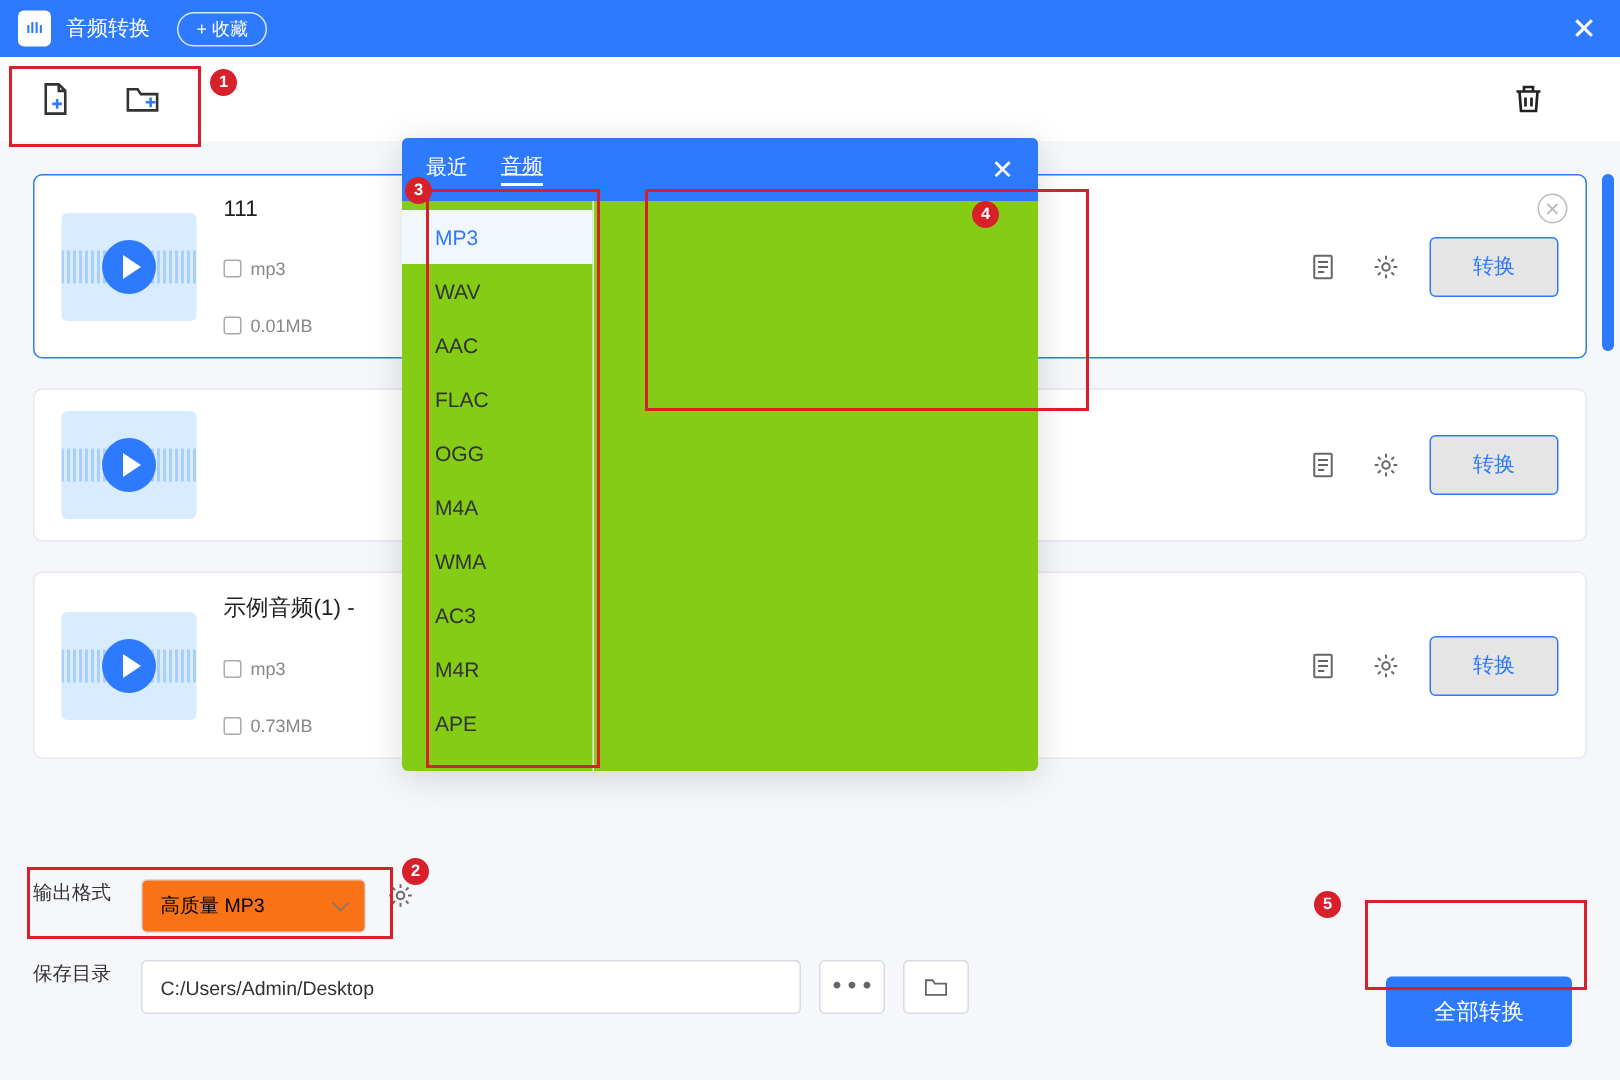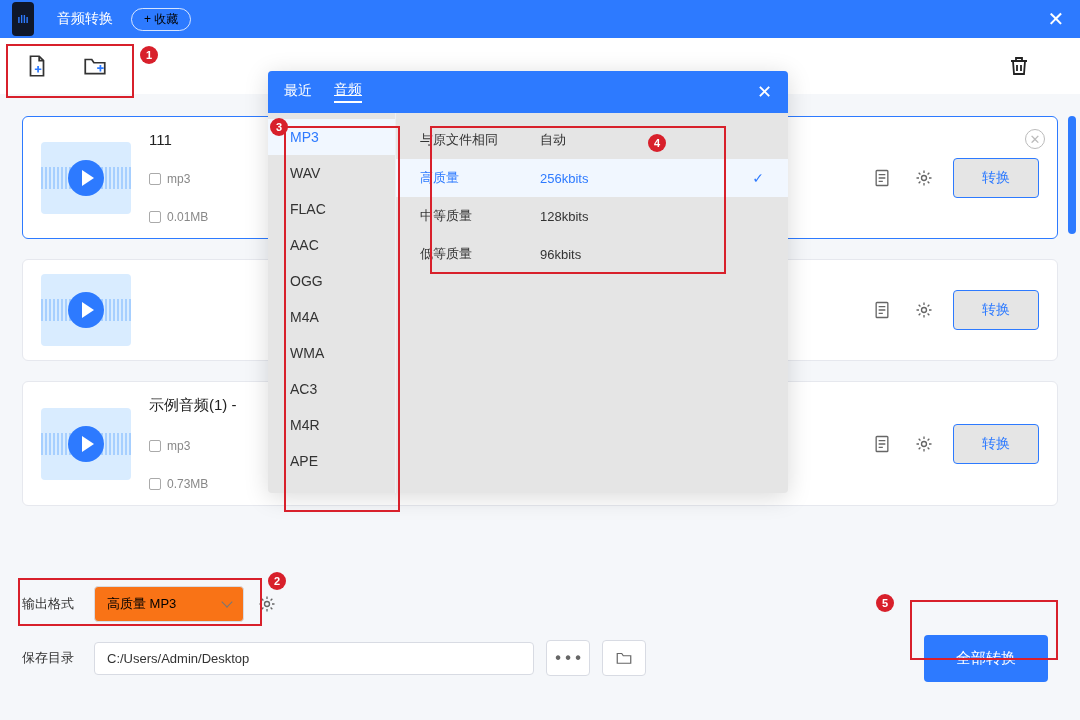--- a/index.html
+++ b/index.html
@@ -1,22 +1,22 @@
 <!DOCTYPE html>
 <html><head>
 <meta charset="utf-8">
 <style>
   * { box-sizing: border-box; margin: 0; padding: 0; font-family: "Microsoft YaHei", Arial, sans-serif; }
   body { width: 1080px; height: 720px; background: #f5f7fa; overflow: hidden; position: relative; }
 
   
   .titlebar { height: 38px; background: #2d7aff; display: flex; align-items: center; padding: 0 12px; color: #fff; }
-  .app-icon { width: 22px; height: 34px; background: #0f172a; border-radius: 4px; display: flex; align-items: center; justify-content: center; color: #2d7aff; font-weight: bold; font-size: 10px; margin-right: 23px; }
+  .app-icon { width: 22px; height: 24px; background: #ffffff; border-radius: 4px; display: flex; align-items: center; justify-content: center; color: #2d7aff; font-weight: bold; font-size: 10px; margin-right: 10px; }
   .app-title { font-size: 14px; margin-right: 18px; }
-  .fav-btn { border: 1px solid rgba(255,255,255,0.8); border-radius: 14px; padding: 2px 12px; font-size: 12px; color: #000000; cursor: pointer; }
+  .fav-btn { border: 1px solid rgba(255,255,255,0.8); border-radius: 14px; padding: 2px 12px; font-size: 12px; color: #ffffff; cursor: pointer; }
   .titlebar-close { margin-left: auto; font-size: 20px; cursor: pointer; width: 24px; text-align: center; }
 
   
   .toolbar { height: 56px; background: #fff; display: flex; align-items: center; padding: 0 20px; position: relative; }
   .tool-btn { width: 34px; height: 34px; display: flex; align-items: center; justify-content: center; cursor: pointer; margin-right: 24px; }
   .tool-btn svg { width: 26px; height: 26px; stroke: #333; fill: none; stroke-width: 1.6; }
   .tool-right { margin-left: auto; }
   .trash-btn svg { width: 24px; height: 24px; stroke: #222; fill: none; stroke-width: 1.8; }
 
   
@@ -35,33 +35,33 @@
   .icon-sq { width: 26px; height: 26px; display: flex; align-items: center; justify-content: center; cursor: pointer; color: #666; }
   .icon-sq svg { width: 20px; height: 20px; stroke: #666; fill: none; stroke-width: 1.6; }
   .convert-btn { border: 1px solid #2d7aff; color: #2d7aff; background: #e5e5e5; border-radius: 4px; padding: 10px 28px; font-size: 14px; cursor: pointer; }
   .card-close { position: absolute; right: 12px; top: 12px; width: 20px; height: 20px; border: 1.5px solid #bbb; border-radius: 50%; display: flex; align-items: center; justify-content: center; color: #bbb; font-size: 13px; cursor: pointer; }
 
   
   .scrollhint { position: absolute; right: 4px; top: 22px; width: 8px; height: 118px; background: #2d7aff; border-radius: 4px; }
 
   
   .bottom { position: absolute; left: 0; right: 0; bottom: 0; padding: 18px 22px 26px 22px; }
-  .brow { display: flex; align-items: center; gap: 12px; margin-bottom: 18px; }
+  .brow { display: flex; gap: 12px; margin-bottom: 18px; }
   .blabel { font-size: 13px; color: #333; width: 60px; }
   .select-box { border: 1px solid #d8dbe3; background: #f97316; border-radius: 4px; padding: 8px 12px; font-size: 13px; display: flex; align-items: center; gap: 16px; cursor: pointer; min-width: 150px; justify-content: space-between; }
   .select-box .chev { border-left: 1.5px solid #777; border-bottom: 1.5px solid #777; width: 8px; height: 8px; transform: rotate(-45deg); margin-top: -4px; }
   .gear-small { width: 22px; height: 22px; display: flex; align-items: center; justify-content: center; cursor: pointer; }
   .gear-small svg { width: 20px; height: 20px; stroke: #666; fill: none; stroke-width: 1.6; }
   .path-input { border: 1px solid #d8dbe3; background: #fff; border-radius: 4px; padding: 8px 12px; font-size: 13px; width: 440px; color: #333; }
   .small-btn { border: 1px solid #d8dbe3; background: #fff; border-radius: 4px; width: 44px; height: 36px; display: flex; align-items: center; justify-content: center; cursor: pointer; color: #666; font-weight: bold; }
   .folder-btn svg { width: 18px; height: 18px; stroke: #666; fill: none; stroke-width: 1.6; }
-  .convert-all { background: #2d7aff; color: #fff; border: none; border-radius: 4px; padding: 14px 32px; font-size: 15px; cursor: pointer; position: absolute; right: 32px; bottom: 38px; }
-
-  
-  .popup { position: absolute; left: 268px; top: 71px; width: 520px; background: #e5e5e5; border-radius: 4px; box-shadow: 0 4px 24px rgba(0,0,0,0.15); z-index: 50; overflow: hidden; }
+  .convert-all { background: #2d7aff; color: #fff; border: none; border-radius: 4px; padding: 14px 32px; font-size: 15px; cursor: pointer; position: absolute; right: 32px; bottom: 22px; }
+
+  
+  .popup { position: absolute; left: 268px; top: 92px; width: 424px; background: #84cc16; border-radius: 4px; box-shadow: 0 4px 24px rgba(0,0,0,0.15); z-index: 50; overflow: hidden; }
   .popup-head { background: #2d7aff; color: #fff; display: flex; align-items: center; padding: 10px 16px; }
   .popup-tab { font-size: 14px; margin-right: 22px; cursor: pointer; padding-bottom: 2px; }
   .popup-tab.active { border-bottom: 2px solid #fff; text-decoration: underline; }
   .popup-close { margin-left: auto; font-size: 18px; cursor: pointer; }
   .popup-body { display: flex; min-height: 380px; }
   .fmt-list { width: 128px; border-right: 1px solid #eef0f4; padding: 6px 0; }
   .fmt-item { padding: 10px 22px; font-size: 14px; color: #333; cursor: pointer; }
   .fmt-item.active { color: #2d7aff; background: #f1f7ff; }
   .quality-list { flex: 1; padding: 8px 0; }
   .q-row { display: flex; align-items: center; padding: 10px 24px; font-size: 13px; color: #333; cursor: pointer; }
@@ -228,48 +228,29 @@
 <div class="popup">
   <div class="popup-head">
     <div class="popup-tab">最近</div>
     <div class="popup-tab active">音频</div>
     <div class="popup-close">✕</div>
   </div>
   <div class="popup-body">
     <div class="fmt-list">
       <div class="fmt-item active">MP3</div>
       <div class="fmt-item">WAV</div>
+      <div class="fmt-item">AAC</div>
       <div class="fmt-item">FLAC</div>
-      <div class="fmt-item">AAC</div>
       <div class="fmt-item">OGG</div>
       <div class="fmt-item">M4A</div>
       <div class="fmt-item">WMA</div>
       <div class="fmt-item">AC3</div>
       <div class="fmt-item">M4R</div>
       <div class="fmt-item">APE</div>
     </div>
-    <div class="quality-list">
-      <div class="q-row">
-        <span class="q-label">与原文件相同</span>
-        <span class="q-rate">自动</span>
-      </div>
-      <div class="q-row active">
-        <span class="q-label">高质量</span>
-        <span class="q-rate">256kbits</span>
-        <span class="q-check">✓</span>
-      </div>
-      <div class="q-row">
-        <span class="q-label">中等质量</span>
-        <span class="q-rate">128kbits</span>
-      </div>
-      <div class="q-row">
-        <span class="q-label">低等质量</span>
-        <span class="q-rate">96kbits</span>
-      </div>
-    </div>
   </div>
 </div>
 
 <div class="redbox" style="left:6px; top:44px; width:128px; height:54px;"></div>
 <div class="marker" style="left:140px; top:46px;">1</div>
 
 <div class="redbox" style="left:18px; top:578px; width:244px; height:48px;"></div>
 <div class="marker" style="left:268px; top:572px;">2</div>
 
 <div class="redbox" style="left:284px; top:126px; width:116px; height:386px;"></div>

